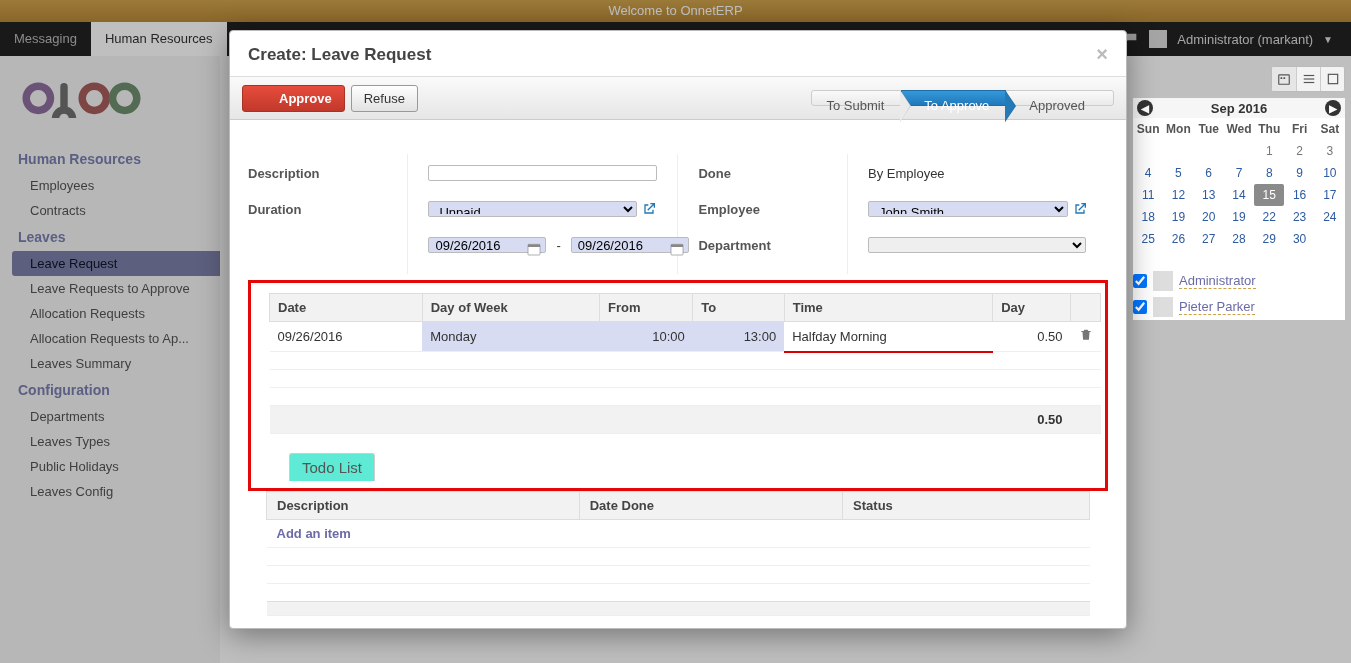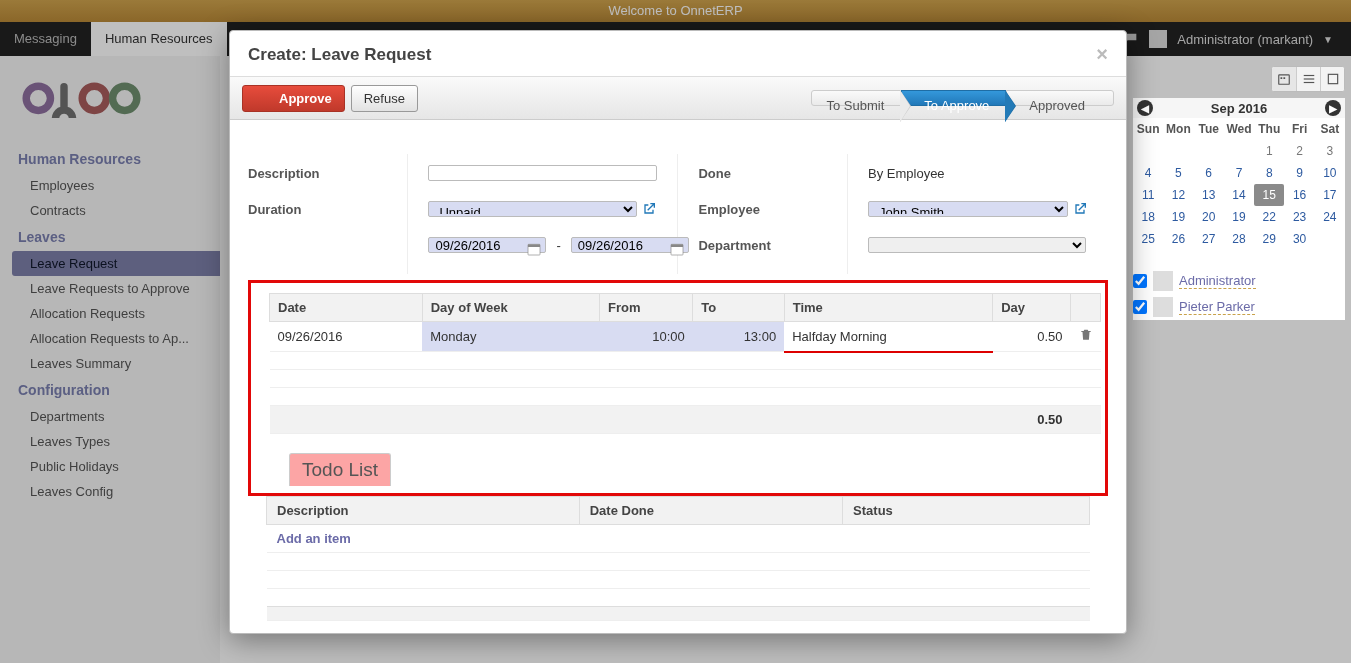--- a/index.html
+++ b/index.html
@@ -101,21 +101,21 @@
 tr.row1 td:nth-child(2){ background:#d8dcf2; }
 tr.row1 td:nth-child(3){ background:#d8dcf2; text-align:right; }
 tr.row1 td:nth-child(4){ background:#d8dcf2; text-align:right; }
 tr.row1 td:nth-child(5){ background:#fff; border-bottom:2px solid #d00; }
 tr.row1 td:nth-child(6){ background:#fff; text-align:right; }
 tr.row1 td:nth-child(7){ background:#fff; width:24px; text-align:center; }
 .trash { width:14px; height:14px; color:#777; cursor:pointer; }
 table.grid tr.spacer td { height:18px; border:none; border-bottom:1px solid #eee; }
 table.grid tr.total td { background:#f2f2f2; font-weight:bold; text-align:right; border-top:1px solid #ddd; height:28px; }
 
-.todo-tab { display:inline-block; border:1px solid #ccc; border-bottom:none; border-radius:3px 3px 0 0; padding:5px 12px; background:#fca5a5; margin:12px 0 0 20px; font-size:19px; color:#555; position:relative; top:1px; }
+.todo-tab { display:inline-block; border:1px solid #ccc; border-bottom:none; border-radius:3px 3px 0 0; padding:5px 12px; background:#5eead4; margin:12px 0 0 20px; font-size:15px; color:#555; position:relative; top:1px; }
 
 .todo-table { width:calc(100% - 36px); margin:0 18px; border-collapse:collapse; font-size:13px; }
 .todo-table th { background:#f2f2f2; text-align:left; padding:6px 10px; border:1px solid #ddd; font-weight:bold; color:#444;}
 .todo-table td { padding:6px 10px; border-bottom:1px solid #eee; }
 .add-item { color:#6b6ba8; cursor:pointer; font-weight:bold; }
 
 svg.ic{ vertical-align:middle; }
 </style>
 </head>
 <body>

